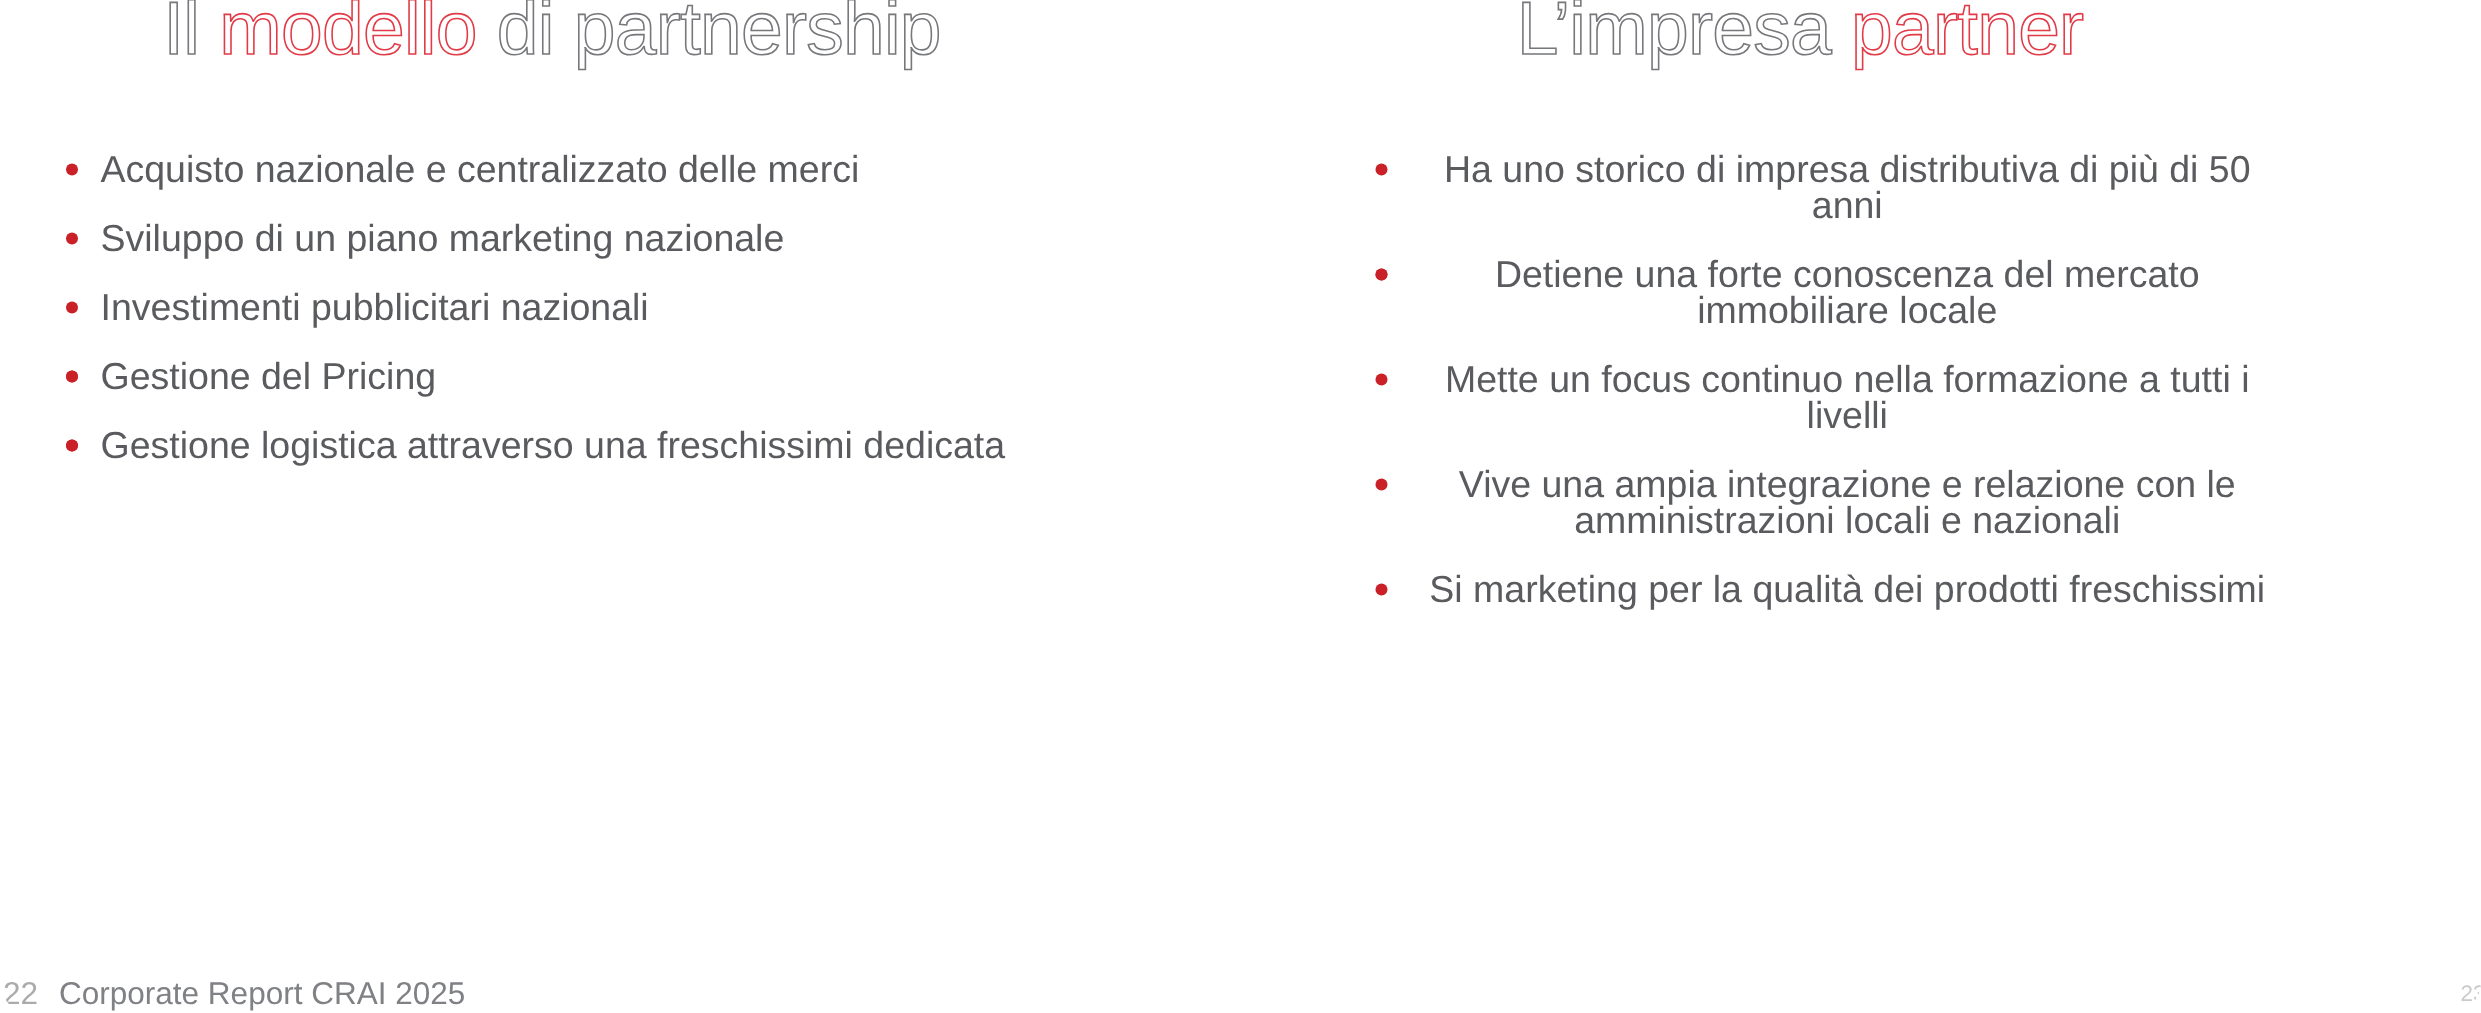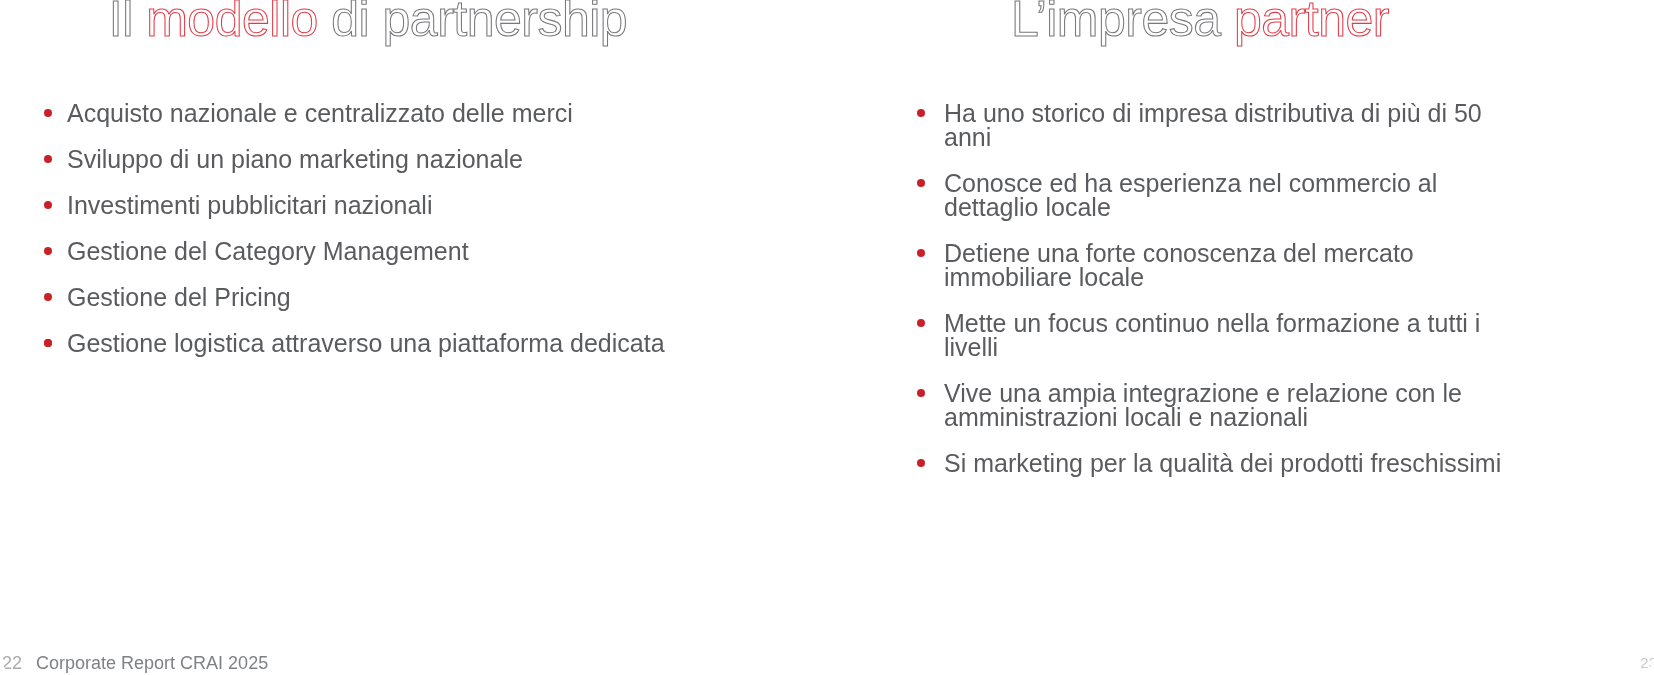--- a/index.html
+++ b/index.html
@@ -52,39 +52,39 @@
   .bullets-left  { left: 44px;  width: 663px; }
   .bullets-right { left: 917px; width: 602px; }
   .bullet-item {
     position: relative;
     padding-left: 23px;
     margin: 0 0 22px 0;
     font-size: 25px;
     line-height: 24px;
     color: var(--body-text, #5a5b5e);
   }
-  .bullets-right .bullet-item { padding-left: 27px; }
+  .bullets-right .bullet-item { padding-left: 27px; text-align: center; }
   .dot {
     position: absolute;
     left: 0;
     top: 8px;
     width: 8px;
     height: 8px;
     border-radius: 50%;
     background: var(--bullet-red, #c92127);
   }
 
   
   .footer-left {
     position: absolute;
     left: 2px;
     top: 654px;
     display: flex;
     gap: 14px;
-    font-size: 18px;
+    font-size: 21px;
     line-height: 18px;
   }
   .pagenum-left  { color: var(--footer-page-left, #a9abad); }
   .report-title  { color: var(--footer-text, #7f8184); }
   .pagenum-right {
     position: absolute;
     right: -3px;
     top: 654px;
     font-size: 15px;
     line-height: 18px;
@@ -97,34 +97,34 @@
 <div class="slide">
 
   <section>
     <h1 class="section-title title-left">
       <span>Il </span><span class="hl">modello</span><span> di partnership</span>
     </h1>
     <ul class="bullets bullets-left">
         <li class="bullet-item"><span class="dot"></span><span class="bullet-text">Acquisto nazionale e centralizzato delle merci</span></li>
         <li class="bullet-item"><span class="dot"></span><span class="bullet-text">Sviluppo di un piano marketing nazionale</span></li>
         <li class="bullet-item"><span class="dot"></span><span class="bullet-text">Investimenti pubblicitari nazionali</span></li>
-        <li class="bullet-item"><span class="dot"></span><span class="bullet-text">Gestione del Category Management</span></li>
+        <li class="bullet-item"><span class="dot"></span></li>
         <li class="bullet-item"><span class="dot"></span><span class="bullet-text">Gestione del Pricing</span></li>
         <li class="bullet-item"><span class="dot"></span></li>
-        <li class="bullet-item"><span class="dot"></span><span class="bullet-text">Gestione logistica attraverso una piattaforma dedicata</span></li>
+        <li class="bullet-item"><span class="dot"></span><span class="bullet-text">Gestione logistica attraverso una freschissimi dedicata</span></li>
       </ul>
   </section>
 
   <section>
     <h1 class="section-title title-right">
       <span>L’impresa </span><span class="hl">partner</span><span></span>
     </h1>
     <ul class="bullets bullets-right">
         <li class="bullet-item"><span class="dot"></span><span class="bullet-text">Ha uno storico di impresa distributiva di più di 50 anni</span></li>
-        <li class="bullet-item"><span class="dot"></span><span class="bullet-text">Conosce ed ha esperienza nel commercio al dettaglio locale</span></li>
+        <li class="bullet-item"><span class="dot"></span></li>
         <li class="bullet-item"><span class="dot"></span><span class="bullet-text">Detiene una forte conoscenza del mercato immobiliare locale</span></li>
         <li class="bullet-item"><span class="dot"></span><span class="bullet-text">Mette un focus continuo nella formazione a tutti i livelli</span></li>
         <li class="bullet-item"><span class="dot"></span><span class="bullet-text">Vive una ampia integrazione e relazione con le amministrazioni locali e nazionali</span></li>
         <li class="bullet-item"><span class="dot"></span><span class="bullet-text">Si marketing per la qualità dei prodotti freschissimi</span></li>
       </ul>
   </section>
 
   <footer>
     <div class="footer-left">
       <span class="pagenum-left">22</span>

